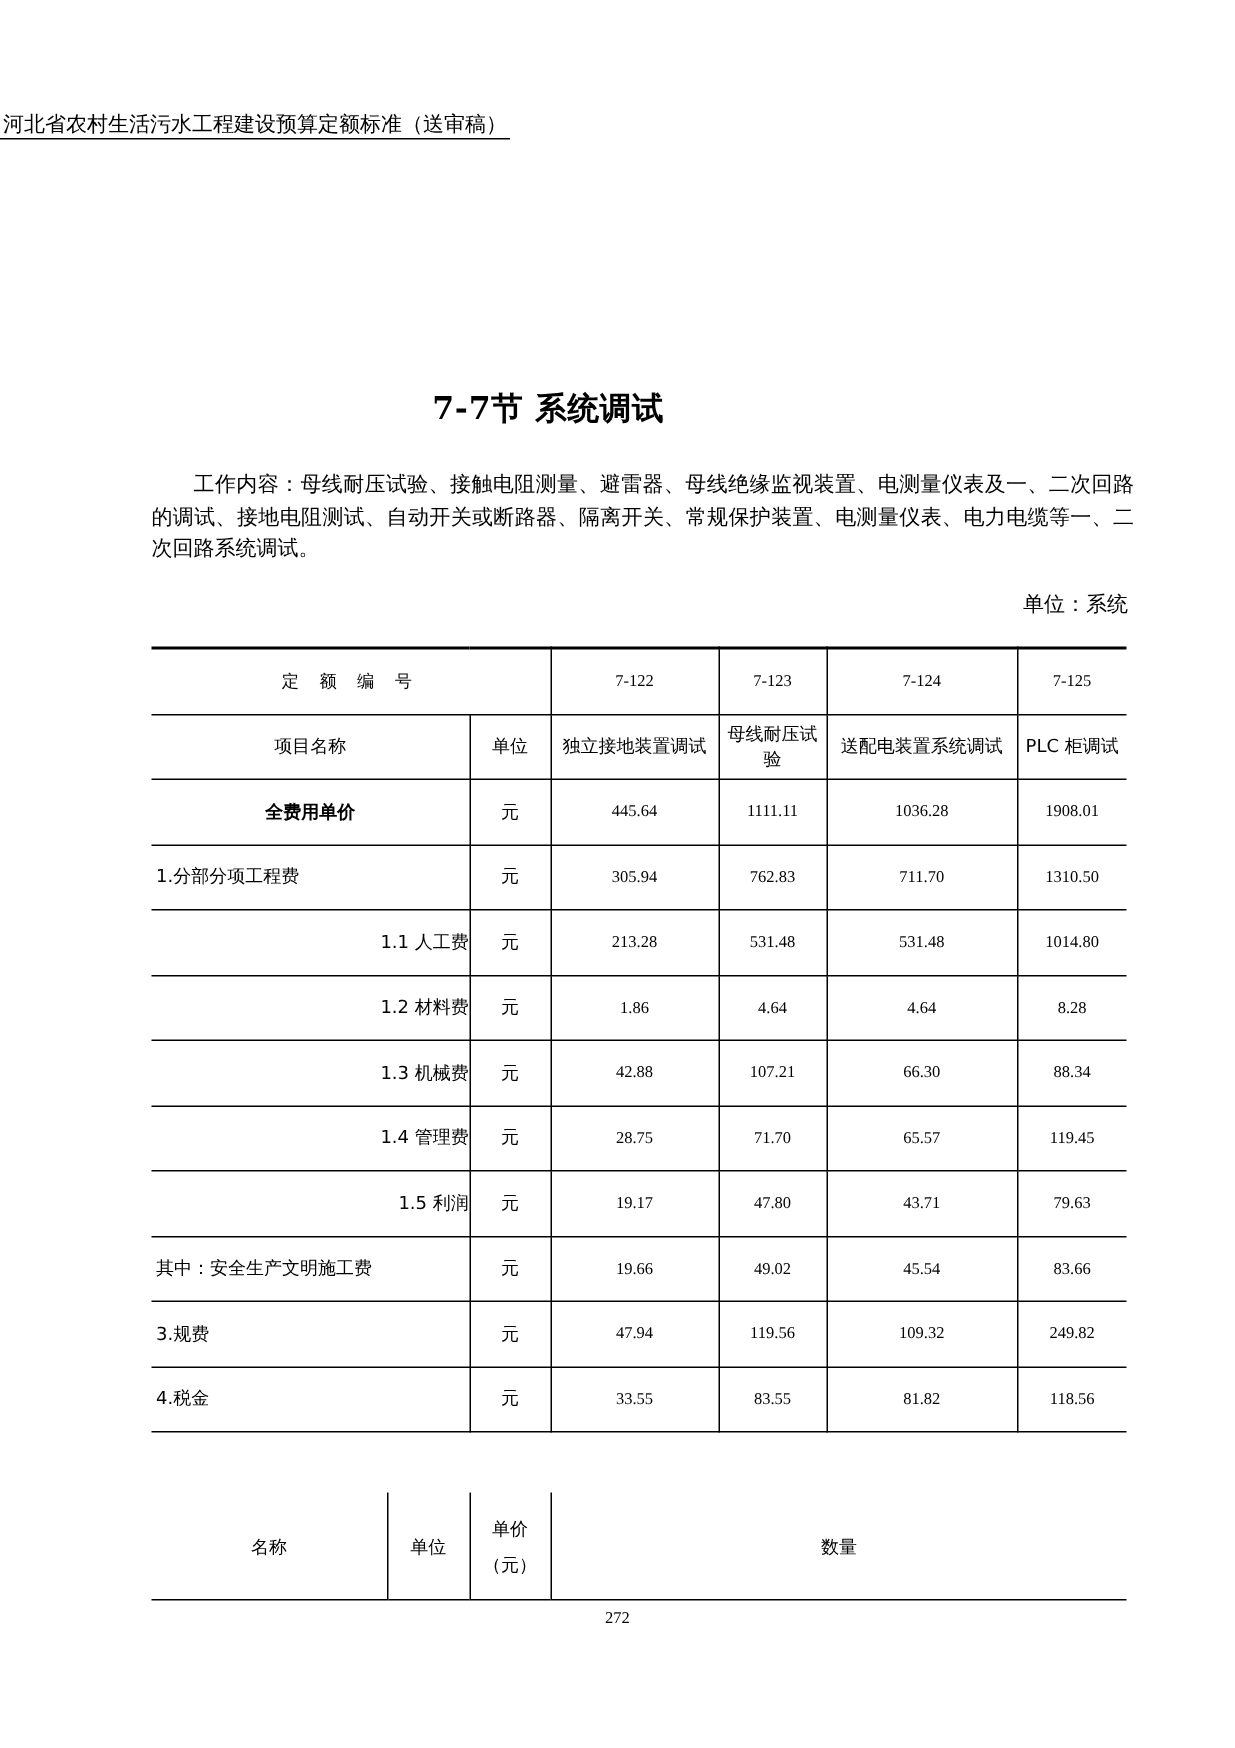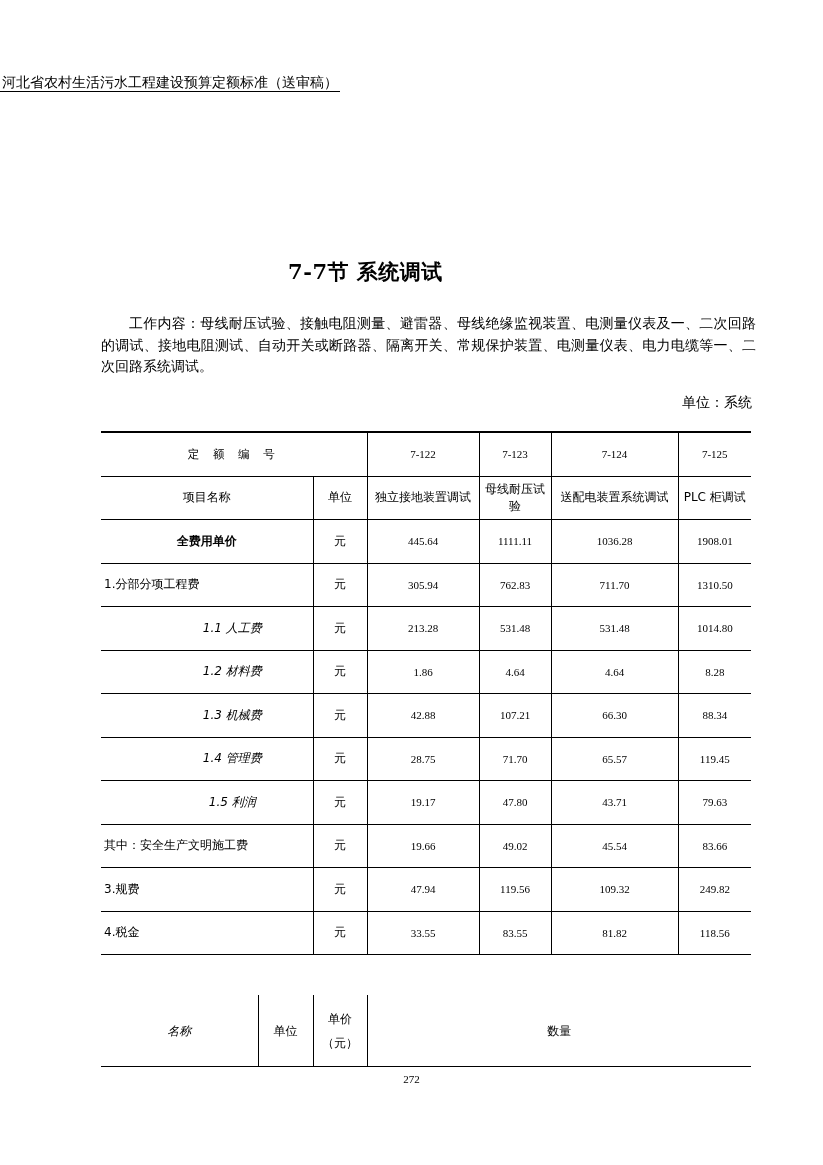--- a/index.html
+++ b/index.html
@@ -8,27 +8,27 @@
   .header span { border-bottom:1px solid #000; padding:0 2px 1px 2px; }
   .title { position:absolute; top:258px; left:0; width:731px; text-align:center; font-family:"DejaVu Serif", serif; font-size:21px; font-weight:bold; letter-spacing:0.5px; }
   .work { position:absolute; top:313px; left:101px; width:655px; font-size:14px; line-height:21.5px; text-indent:28px; text-align:justify; }
   .unit { position:absolute; top:394px; right:71px; font-size:14px; }
   table { position:absolute; border-collapse:collapse; table-layout:fixed; font-size:12px; }
   #main { top:431px; left:101px; width:650px; border-top:2px solid #000; }
   #main td { border:1px solid #000; height:42.5px; padding:0; text-align:center; vertical-align:middle; }
   #main tr td:first-child { border-left:none; }
   #main tr td:last-child { border-right:none; }
   #main td.left { text-align:left; padding-left:3px; }
-  #main td.ind { text-align:center; padding-left:51px;font-style:italic; }
+  #main td.ind { text-align:right; padding-left:51px; }
   #main td.bold { font-weight:bold; }
   .num { font-family:"Liberation Serif", serif; font-size:11px; }
   .hdr-code { font-size:11.5px; letter-spacing:5px; }
   #sub { top:995px; left:101px; width:650px; border-bottom:1px solid #000; }
   #sub td { border-left:1px solid #000; border-right:1px solid #000; height:71px; padding:0; text-align:center; vertical-align:middle; font-size:12px; line-height:24px; }
-  #sub tr td:first-child { border-left:none;font-style:italic; }
+  #sub tr td:first-child { border-left:none; }
   #sub tr td:last-child { border-right:none; }
   .pageno { position:absolute; top:1073px; left:0; width:823px; text-align:center; font-family:"Liberation Serif", serif; font-size:11px; }
 </style>
 </head>
 <body>
 
 <div class="header"><span>河北省农村生活污水工程建设预算定额标准（送审稿）</span></div>
 
 <div class="title">7-7节  系统调试</div>
 

